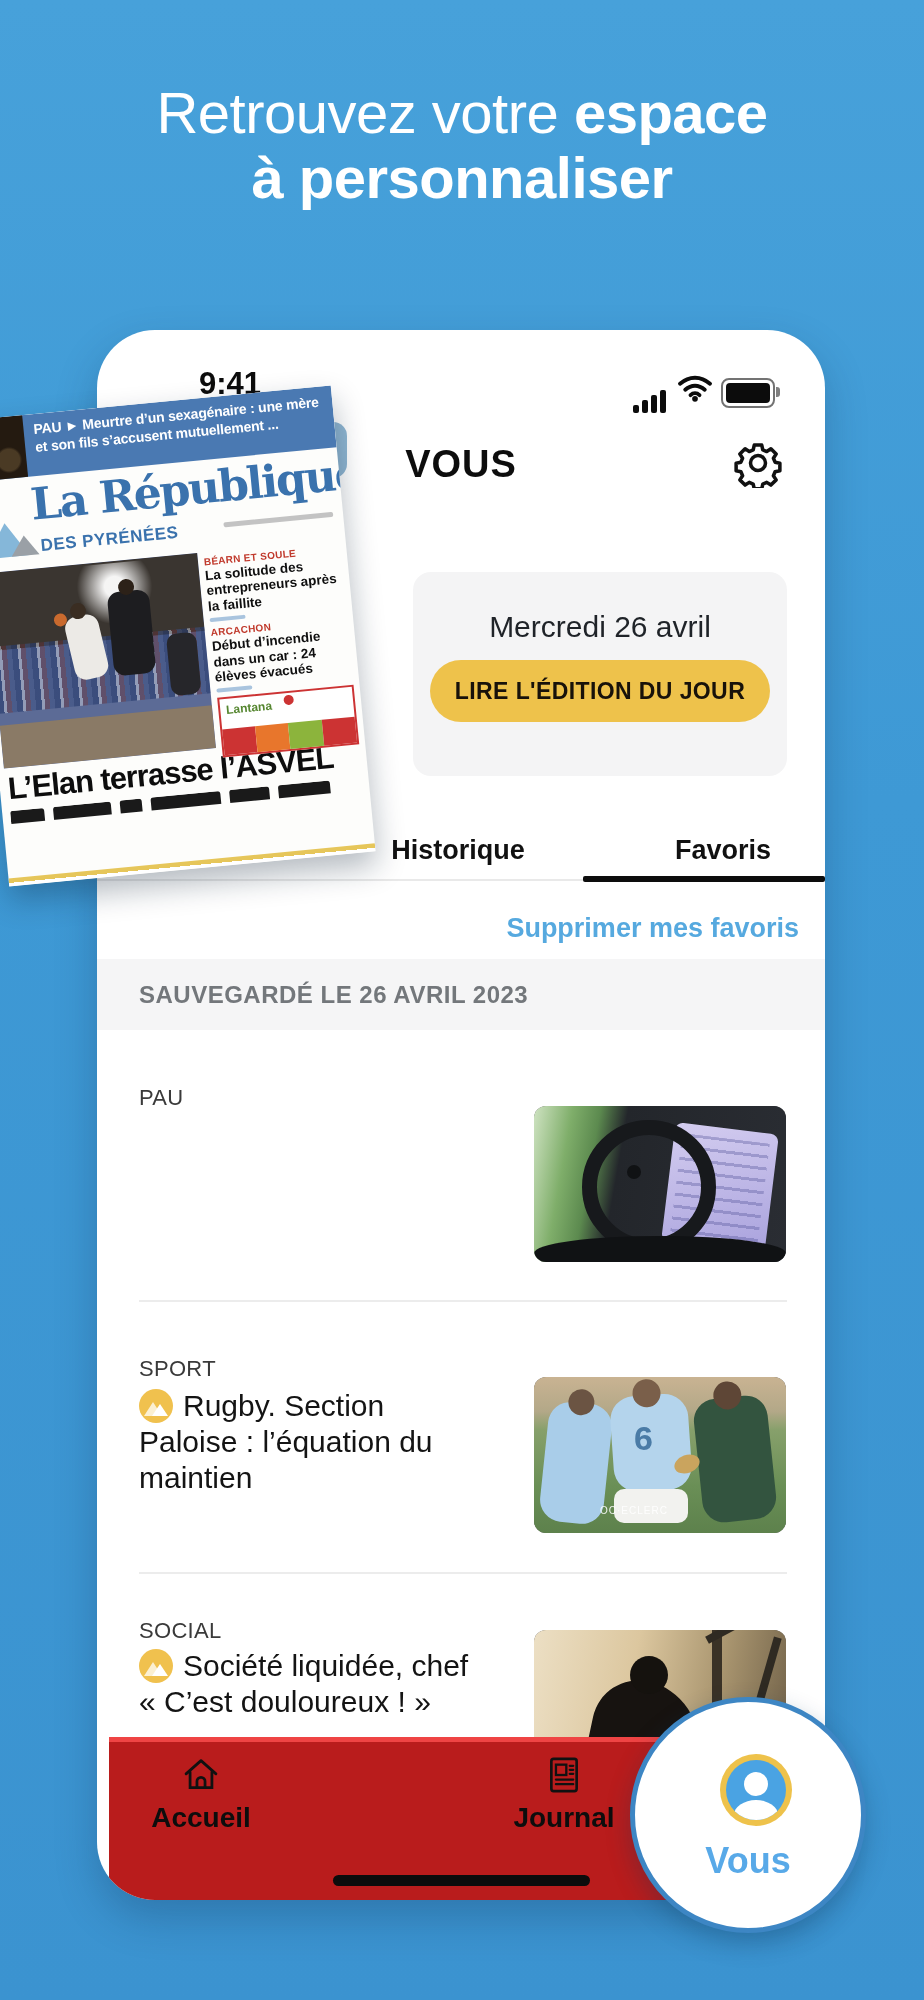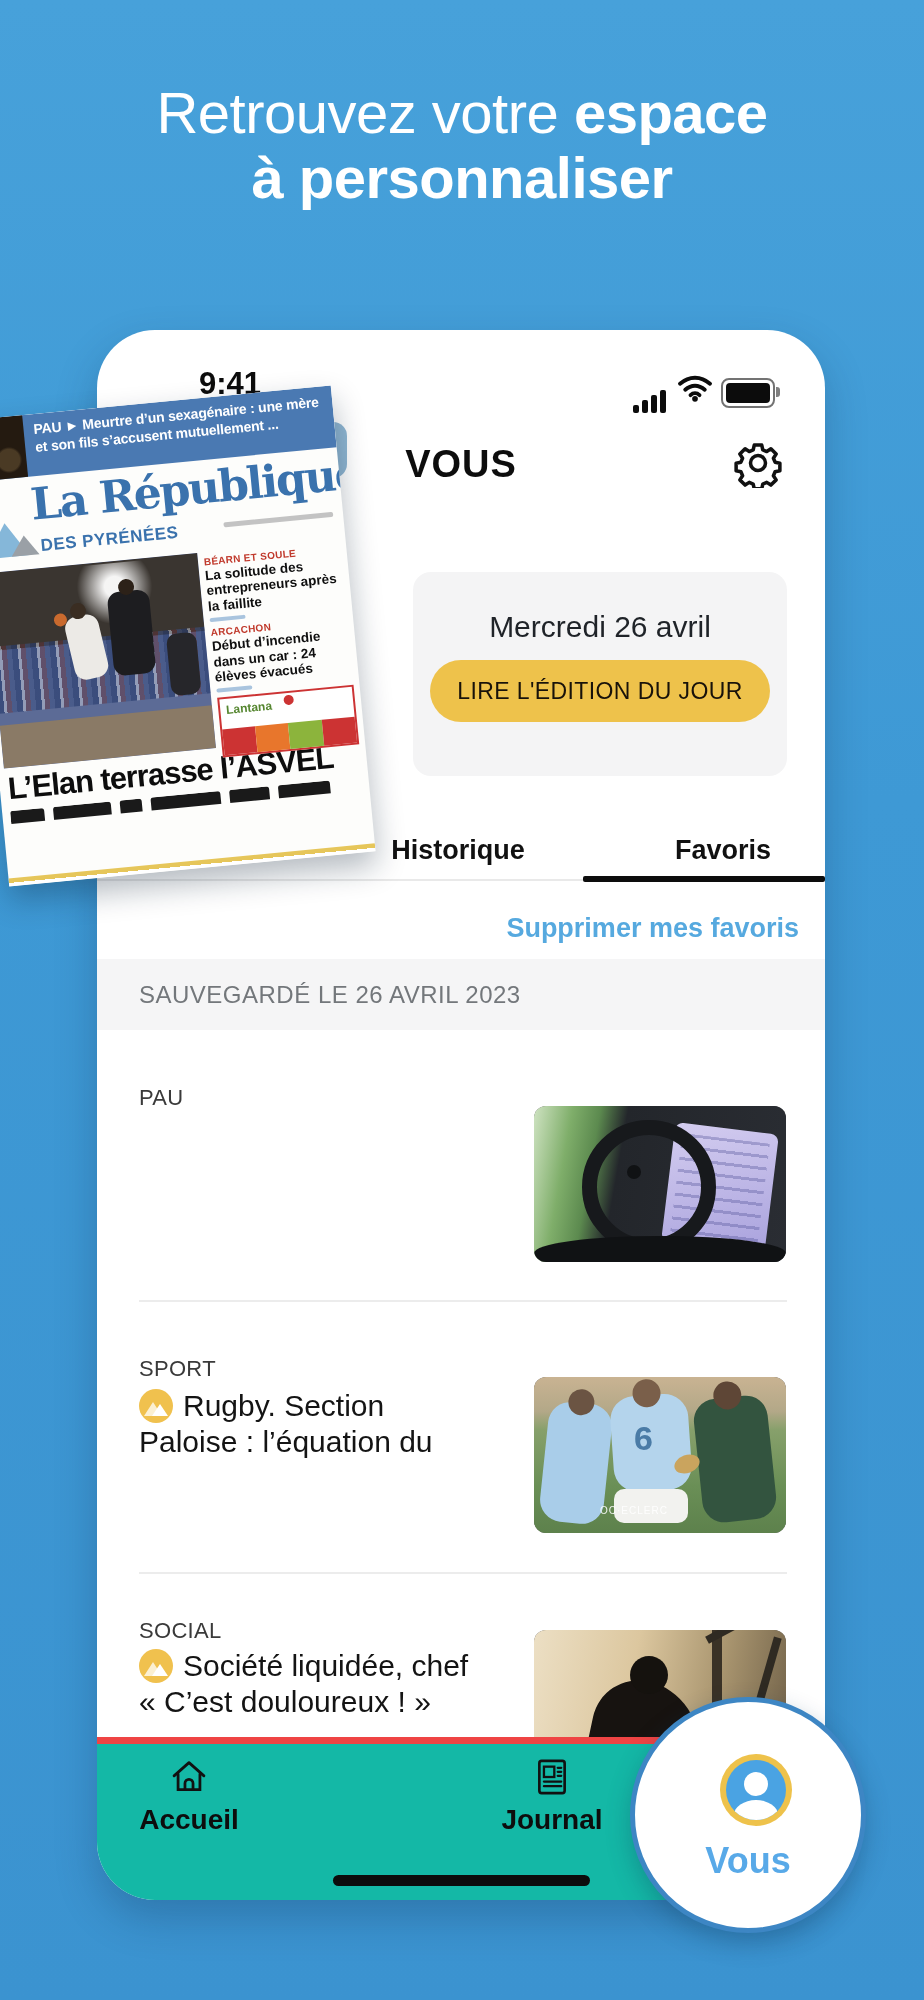--- a/index.html
+++ b/index.html
@@ -27,31 +27,31 @@
   .gear{left:636px;top:108px;width:50px;height:50px;}
   
   .widget{left:6px;top:92px;width:244px;height:56px;background:#8fb6d2;border-radius:14px;}
   .sun{left:32px;top:88px;width:44px;height:44px;border-radius:50%;
        background:radial-gradient(circle at 50% 50%,#f7ce4e 0 32%,rgba(0,0,0,0) 34%),
                   repeating-conic-gradient(#f4c94a 0deg 14deg,rgba(0,0,0,0) 14deg 45deg);}
   
   .card{left:316px;top:242px;width:374px;height:204px;background:#f4f4f5;border-radius:18px;}
   .card .date{position:absolute;top:38px;left:0;width:100%;text-align:center;font-size:30px;color:#1f2328;}
   .btn{position:absolute;top:88px;left:17px;width:340px;height:62px;background:#eec24b;border-radius:31px;
-       display:flex;align-items:center;justify-content:center;font-size:23px;font-weight:400;
+       display:flex;align-items:center;justify-content:center;font-size:23px;font-weight:700;
        letter-spacing:.4px;color:#18120a;}
   
   .tab{top:505px;font-size:27px;font-weight:600;color:#111;text-align:center;width:200px;}
   .tab.b{font-weight:700;}
   .tabs-divider{left:0;top:549px;width:728px;height:2px;background:#e9e9e9;}
   .tab-underline{left:486px;top:546px;width:242px;height:6px;background:#0d0d0d;border-radius:2px;}
   .fav-link{left:0;top:583px;width:686px;text-align:right;font-size:27px;font-weight:700;color:#56a9df;margin-left:16px;}
   
   .band{left:0;top:629px;width:728px;height:71px;background:#f5f5f6;}
-  .band span{position:absolute;left:42px;top:22px;font-size:24px;letter-spacing:.5px;color:#73777b;}
+  .band span{position:absolute;left:42px;top:22px;font-size:24px;letter-spacing:.5px;color:#73777b;font-weight:bold;}
   
   .cat{left:42px;font-size:22px;letter-spacing:.3px;color:#3a3a3a;}
   .title{left:42px;width:360px;font-size:30px;line-height:36px;color:#141414;font-weight:500;}
   .tline{white-space:nowrap;}
   .badge{display:inline-block;vertical-align:-7px;width:34px;height:34px;border-radius:50%;background:#f0c14e;
          position:relative;overflow:hidden;margin-right:10px;}
   .badge .m1{position:absolute;left:5px;bottom:7px;width:0;height:0;border-left:9px solid rgba(0,0,0,0);
              border-right:9px solid rgba(0,0,0,0);border-bottom:14px solid rgba(255,255,255,.75);}
   .badge .m2{position:absolute;left:13px;bottom:7px;width:0;height:0;border-left:8px solid rgba(0,0,0,0);
              border-right:8px solid rgba(0,0,0,0);border-bottom:12px solid #ffffff;}
@@ -78,21 +78,21 @@
   .rg-ball{right:86px;top:78px;width:26px;height:18px;background:#caa45e;border-radius:50%;transform:rotate(-20deg);}
   .rg-ad{left:66px;top:128px;font-size:10px;letter-spacing:1px;color:#fff;opacity:.9;}
   .social-bg{inset:0;background:linear-gradient(100deg,#ecdfc4 0%,#dcc79f 38%,#a9956f 70%,#6e5f47 100%);}
   .so-frame{right:64px;top:0;width:10px;height:100%;background:#3a3226;}
   .so-lamp{right:16px;top:6px;width:8px;height:86px;background:#2f2a22;transform:rotate(16deg);}
   .so-lamp2{right:30px;top:-6px;width:52px;height:8px;background:#2f2a22;transform:rotate(-28deg);}
   .so-head{left:96px;top:26px;width:38px;height:38px;border-radius:50%;background:#15120e;}
   .so-torso{left:56px;top:52px;width:110px;height:110px;background:#171310;border-radius:42% 58% 30% 30%;transform:rotate(12deg);}
   .so-desk{left:0;bottom:0;width:100%;height:16px;background:#241e16;}
   
-  .nav{left:0;top:1407px;width:728px;height:163px;background:#14b8a6;border-top:7px solid #ef4444;}
+  .nav{left:12px;top:1407px;width:728px;height:163px;background:#b91c1c;border-top:5px solid #ef4444;}
   .nav-item{position:absolute;width:150px;text-align:center;}
   .nav-item .ic{height:48px;margin-top:10px;}
   .nav-label{font-size:28px;font-weight:600;color:#0d0d0d;margin-top:2px;}
   .home-bar{left:236px;top:1545px;width:257px;height:11px;border-radius:6px;background:#0c0c0c;}
   
   .paper{position:absolute;left:-14px;top:402px;width:368px;height:468px;background:#fdfdfb;
          transform:rotate(-5.5deg);box-shadow:0 14px 30px rgba(10,30,50,.30);overflow:hidden;}
   .np-banner{display:flex;height:62px;background:#4a79b2;}
   .np-banner .bphoto{flex:0 0 58px;background:#241a10;
       background-image:radial-gradient(circle at 30% 40%,#6a5232 0 22%,rgba(0,0,0,0) 25%),radial-gradient(circle at 70% 70%,#4a3a24 0 18%,rgba(0,0,0,0) 22%);}
@@ -208,20 +208,21 @@
       <div class="ph tesla-screen"></div>
       <div class="ph tesla-wheel"></div>
       <div class="ph tesla-seat"></div>
     </div>
     <div class="abs adiv" style="top:970px"></div>
 
     <div class="abs cat" style="top:1026px">SPORT</div>
     <div class="abs title" style="top:1058px">
       <div class="tline"><span class="badge"><i class="m1"></i><i class="m2"></i></span><span>Rugby. Section</span></div>
       <div class="tline">Paloise : l’équation du</div>
+      <div class="tline">maintien</div>
     </div>
     <div class="abs aimg" style="top:1047px">
       <div class="ph rugby-bg"></div>
       <div class="ph rg-p1"></div>
       <div class="ph rg-p3"></div>
       <div class="ph rg-p2"></div>
       <div class="ph rg-shorts"></div>
       <div class="ph rg-num">6</div>
       <div class="ph rg-ball"></div>
       <div class="ph rg-ad">OC·ECLERC</div>

